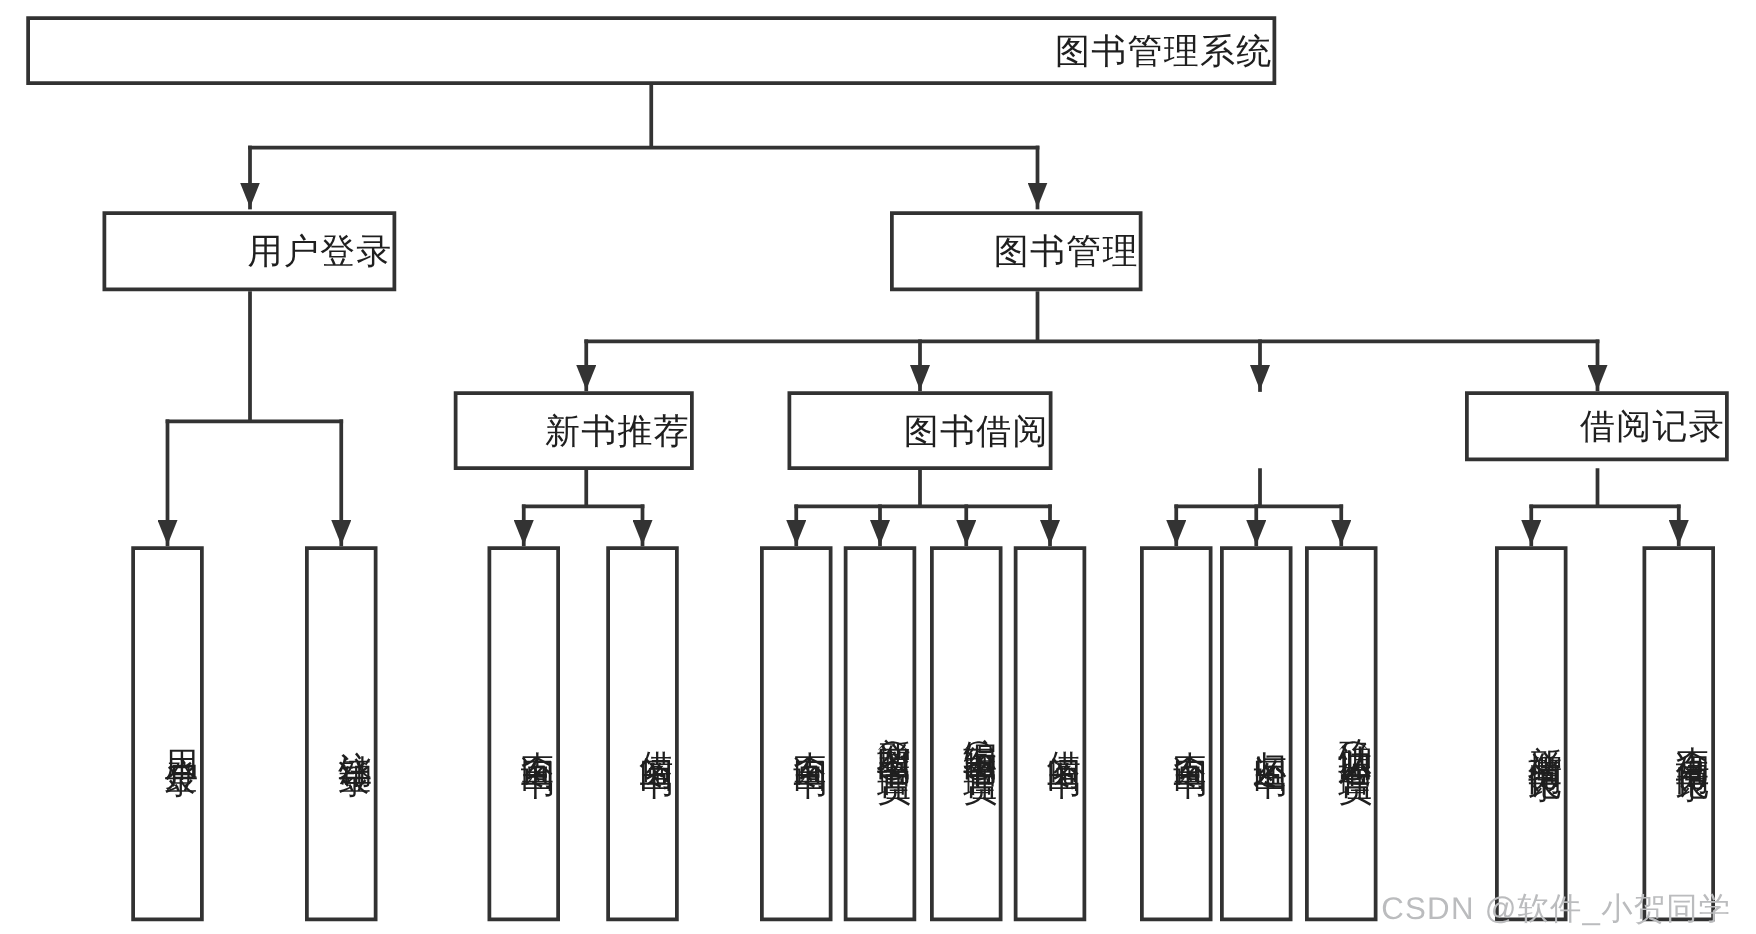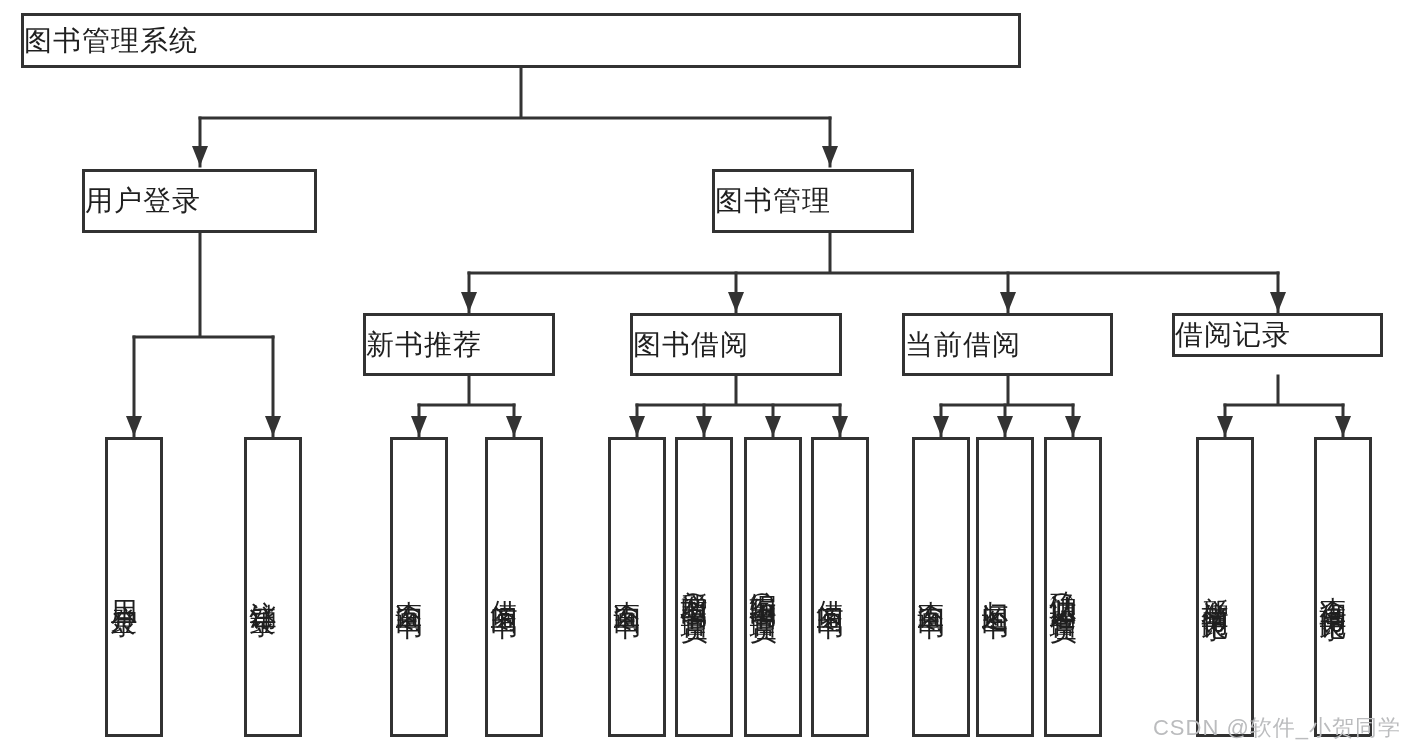--- a/index.html
+++ b/index.html
@@ -19,37 +19,37 @@
     color:var(--text);
     overflow:hidden;
   }
   .connectors{position:absolute;left:0;top:0;width:1405px;height:747px;}
   .connectors path{stroke:var(--line);stroke-width:3;fill:none;stroke-linecap:square;}
   .connectors marker path{fill:var(--line);stroke:none;}
   .node{
     position:absolute;
     border:3px solid var(--box-border);
     background:var(--background);
-    display:flex;align-items:center;justify-content:flex-start;
+    display:flex;align-items:center;justify-content:flex-end;
     font-size:28px;
     letter-spacing:1px;
     z-index:2;
   }
   .leaf .vtext{
     writing-mode:vertical-rl;
     text-orientation:mixed;
     font-size:27px;
     letter-spacing:4px;
     line-height:1.15;
     white-space:nowrap;
   }
   .watermark{
     position:absolute;
-    right:4px;bottom:4px;
-    font-size:22px;
+    right:20px;bottom:4px;
+    font-size:25px;
     letter-spacing:1px;
     color:var(--watermark);
     z-index:5;
   }
 </style>
 </head>
 <body>
 
 <div class="canvas">
 
@@ -104,24 +104,21 @@
   <div class="node" style="left:712px;top:169px;width:202px;height:64px">
     <span>图书管理</span>
   </div>
 
   <div class="node" style="left:363px;top:313px;width:192px;height:63px">
     <span>新书推荐</span>
   </div>
   <div class="node" style="left:630px;top:313px;width:212px;height:63px">
     <span>图书借阅</span>
   </div>
-  <div class="node" style="left:902px;top:313px;width:211px;height:63px">
-    <span>当前借阅</span>
-  </div>
-  <div class="node" style="left:1172px;top:313px;width:211px;height:44px">
+  <div class="node" style="left:1172px;top:313px;width:211px;height:56px">
     <span>借阅记录</span>
   </div>
 
   <div class="node leaf" style="left:105px;top:437px;width:58px;height:300px">
     <span class="vtext">用户登录</span>
   </div>
   <div class="node leaf" style="left:244px;top:437px;width:58px;height:300px">
     <span class="vtext">注销登录</span>
   </div>
 

